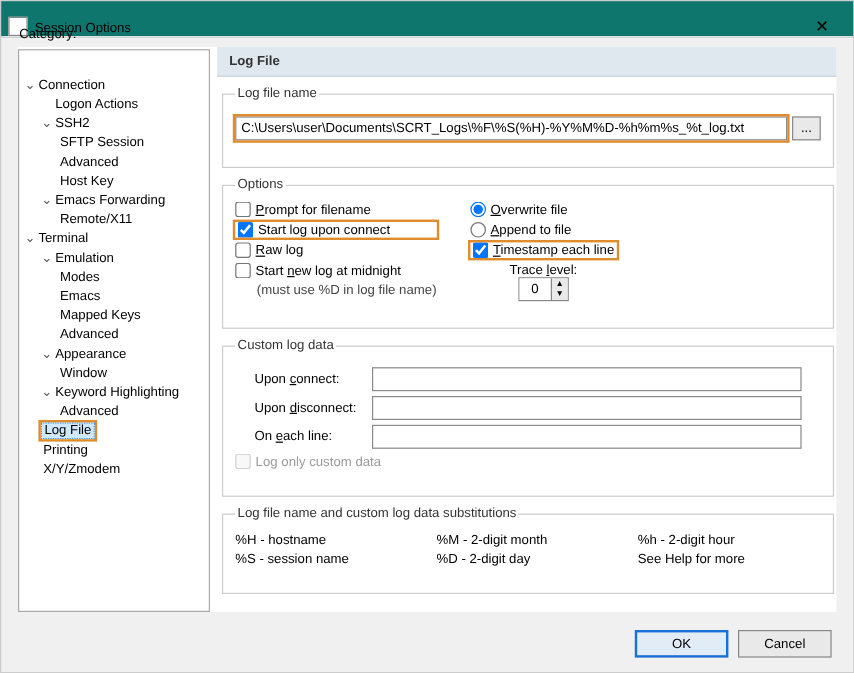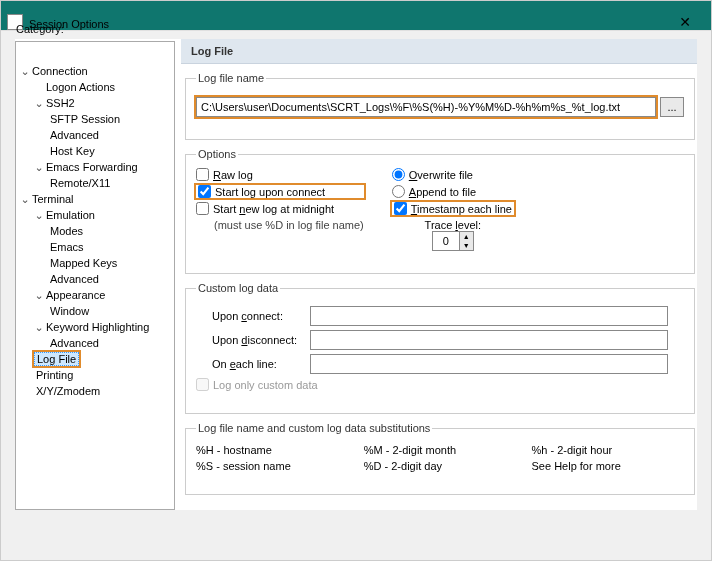--- a/index.html
+++ b/index.html
@@ -119,25 +119,29 @@
             <button>...</button>
           </div>
         </fieldset>
 
         <fieldset>
           <legend>Options</legend>
           <div class="optgrid">
             <div class="optcol">
               <label class="ck">
                   <input type="checkbox" style="">
-                  <span><u>R</u>aw log</span>
+                  <span><u>P</u>rompt for filename</span>
                 </label>
               <label class="ck hl">
                   <input type="checkbox" checked="" style="">
                   <span>Start log upon connect</span>
+                </label>
+              <label class="ck">
+                  <input type="checkbox" style="">
+                  <span><u>R</u>aw log</span>
                 </label>
               <label class="ck">
                   <input type="checkbox" style="">
                   <span>Start <u>n</u>ew log at midnight</span>
                 </label>
               <div class="sublabel">(must use %D in log file name)</div>
             </div>
             <div class="optcol">
               <label class="ck">
                   <input type="radio" name="fm" checked="" style="">
@@ -194,13 +198,17 @@
             <span>%S - session name</span>
             <span>%D - 2-digit day</span>
             <span>See Help for more</span>
           </div>
         </fieldset>
 
       </div>
     </div>
   </div>
 
+  <div class="btnbar">
+    <button class="primary">OK</button>
+    <button>Cancel</button>
+  </div>
 </div>
 
 </body></html>

